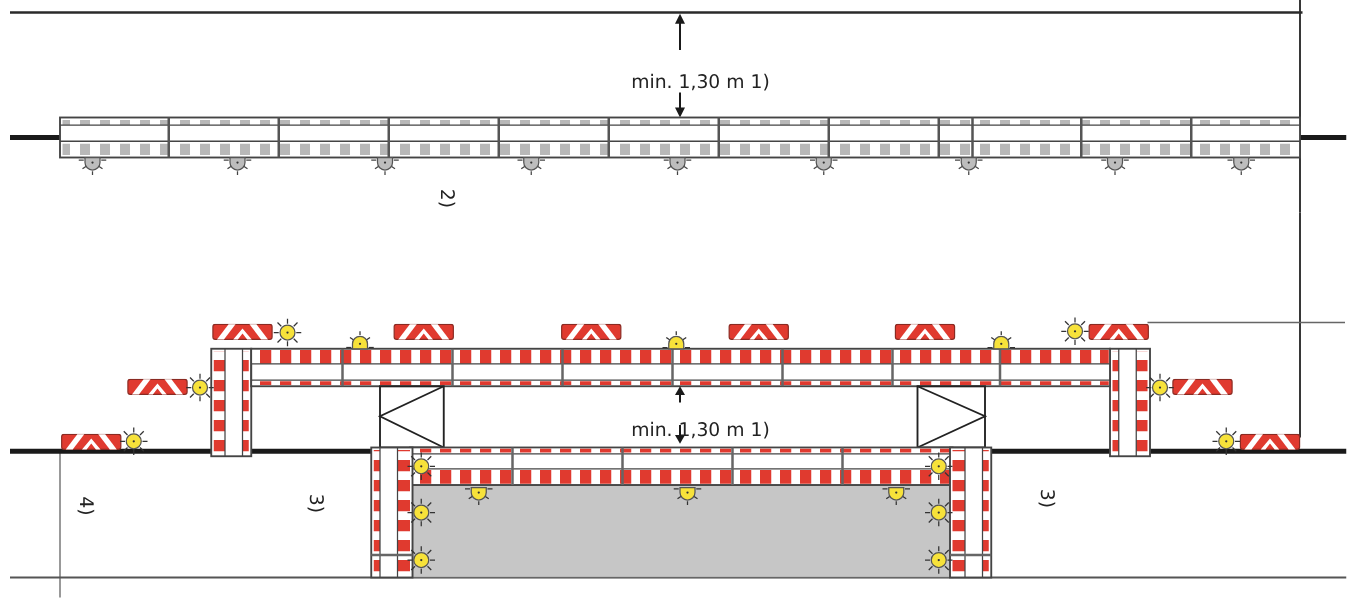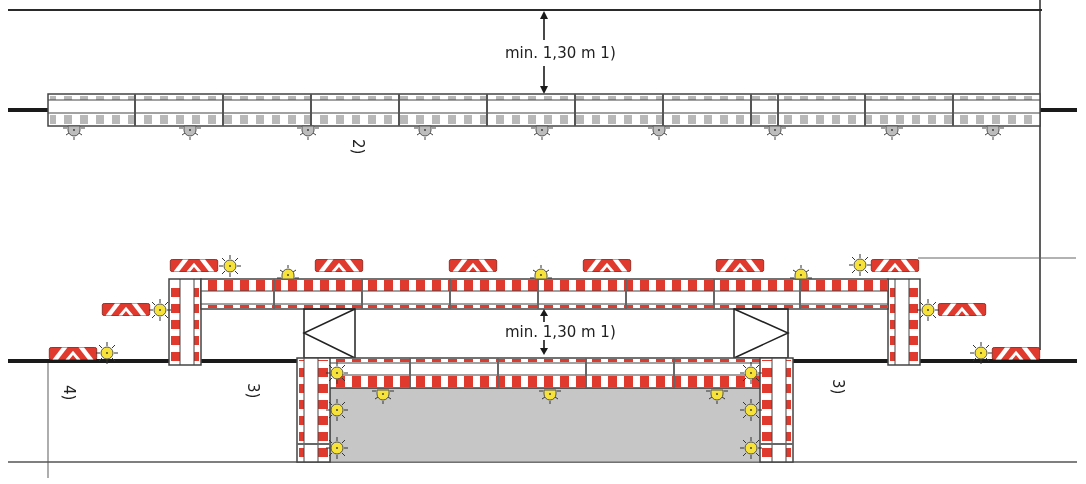--- a/index.html
+++ b/index.html
@@ -1,19 +1,19 @@
 <!DOCTYPE html>
 <html><head>
 <meta charset="utf-8">
 <style>
   html,body{margin:0;padding:0;background:#ffffff;}
   body{width:1086px;height:484px;overflow:hidden;font-family:"Liberation Sans",sans-serif;}
   #stage{position:relative;width:1086px;height:484px;}
   svg{position:absolute;left:0;top:0;}
-  .text-layer{position:absolute;left:0;top:0;width:1086px;height:422px;pointer-events:none;}
+  .text-layer{position:absolute;left:0;top:12px;width:1086px;height:422px;pointer-events:none;}
   .txt{position:absolute;font-family:"DejaVu Sans","Liberation Sans",sans-serif;font-size:15px;color:#222;white-space:nowrap;background:#fff;padding:0 2px;}
   .rot{position:absolute;font-family:"DejaVu Sans","Liberation Sans",sans-serif;font-size:15px;color:#222;transform:rotate(90deg);transform-origin:left top;white-space:nowrap;}
 </style>
 </head>
 <body>
 
 <div id="stage">
 <svg width="1086" height="484" viewBox="0 0 1086 484" xmlns="http://www.w3.org/2000/svg">
   <defs>
 

